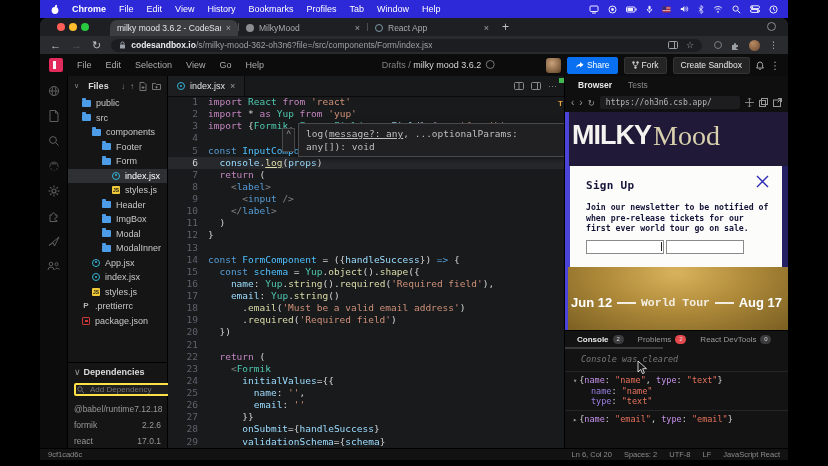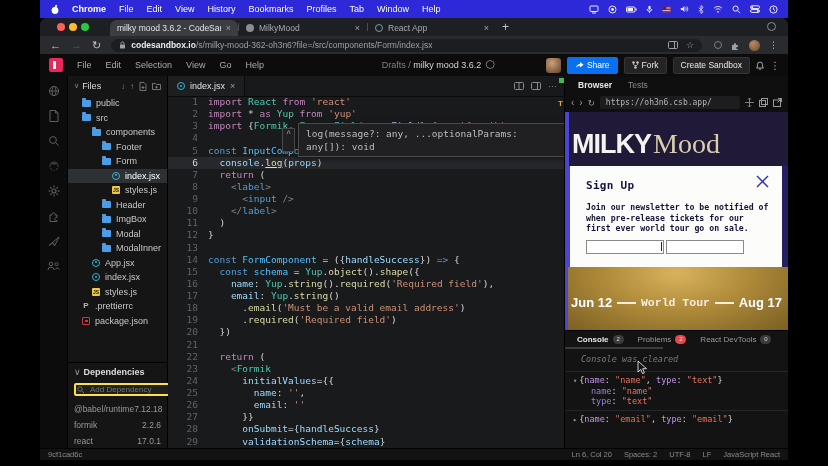--- a/index.html
+++ b/index.html
@@ -66,21 +66,21 @@
   .hdr-avatar{width:15px;height:15px;border-radius:3px;background:radial-gradient(circle at 40% 35%,#caa27a,#5e4026);}
   .bell,.hkebab{color:#b5b5b5;font-size:10px;}
 
   .rail{position:absolute;left:0;top:22px;width:28px;bottom:12px;background:#0c0c0c;border-right:1px solid #000;
     display:flex;flex-direction:column;align-items:center;padding-top:8px;gap:11px;box-sizing:border-box;}
   .rail .ric{height:14px;display:flex;align-items:center;opacity:.75;}
 
   .sidebar{position:absolute;left:28px;top:22px;width:100px;bottom:12px;background:#151515;
     border-right:1px solid #000;box-sizing:border-box;font-size:9px;color:#c8c8c8;}
   .fhdr{height:20px;display:flex;align-items:center;padding:0 6px;color:#dcdcdc;}
-  .fhdr .cap{font-weight:normal;margin-left:3px;font-size:9px;}
+  .fhdr .cap{font-weight:bold;margin-left:9px;font-size:9px;}
   .fhdr .ops{margin-left:auto;display:flex;gap:5px;color:#8a8a8a;font-size:8px;align-items:center;}
   .tree{position:absolute;top:20px;left:0;right:0;}
   .trow{height:14.5px;display:flex;align-items:center;white-space:nowrap;overflow:hidden;}
   .trow.sel{background:#2d3134;color:#fff;}
   .tico{flex:none;margin-right:5px;}
   .ic-folder{width:9px;height:7px;background:#4d9ce8;border-radius:1px;position:relative;}
   .ic-folder::before{content:"";position:absolute;left:0;top:-2px;width:4px;height:2px;background:#4d9ce8;
     border-radius:1px 1px 0 0;}
   .ic-react{width:8px;height:8px;border:1.5px solid #35b5d8;border-radius:50%;box-sizing:border-box;position:relative;}
   .ic-react::after{content:"";position:absolute;left:1.5px;top:1.5px;width:2px;height:2px;background:#35b5d8;border-radius:50%;}
@@ -117,41 +117,41 @@
   .crow.cur{background:#26282c;}
   .gut{width:30px;flex:none;text-align:right;padding-right:10px;color:#5c636b;}
   .crow.cur .gut{color:#cfd2d6;}
   .ctx{white-space:pre;}
   .tk-kw{color:#c586c0}.tk-kw2{color:#569cd6}.tk-var{color:#9cdcfe}.tk-cfn{color:#4fc1ff}
   .tk-fn{color:#dcdcaa}.tk-fnu{color:#dcdcaa;text-decoration:underline}.tk-str{color:#ce9178}
   .tk-type{color:#4ec9b0}.tk-tag{color:#569cd6}.tk-plain{color:#d4d4d4}.tk-punc{color:#808080}
   .tooltip{position:absolute;left:130px;top:47px;width:264px;background:#202022;border:1px solid #4a4a4a;
     padding:3px 7px;font-family:"DejaVu Sans Mono",monospace;font-size:9.5px;line-height:13px;color:#bfbfbf;
     box-shadow:0 2px 6px rgba(0,0,0,.5);}
-  .tooltip .u{}
+  .tooltip .u{text-decoration:underline;}
   .hintbox{position:absolute;left:114px;top:52px;width:13px;height:24px;background:#202022;
     border:1px solid #4a4a4a;color:#9a9a9a;font-size:9px;text-align:center;line-height:11px;box-sizing:border-box;}
   .mk-green{position:absolute;right:1px;top:2px;width:5px;height:5px;background:#3fb950;}
   .mk-orange{position:absolute;right:2px;top:23px;color:#e8a33d;font-size:8px;font-weight:bold;}
 
   
   .rpanel{position:absolute;right:0;top:22px;width:223px;bottom:12px;background:#0f0f10;border-left:1px solid #000;}
   .ptabs{height:17px;display:flex;align-items:center;gap:16px;padding-left:13px;font-size:8.5px;color:#8a8a8a;}
   .ptabs .on{color:#e8e8e8;font-weight:bold;}
   .pnav{height:19px;display:flex;align-items:center;gap:5px;padding:0 6px;color:#9a9a9a;font-size:10px;}
   .purl{flex:1;height:13px;background:#1d1d1f;border-radius:2px;color:#b5b5b5;font-size:8px;
     display:flex;align-items:center;padding:0 6px;font-family:"DejaVu Sans Mono",monospace;overflow:hidden;white-space:nowrap;}
   .preview{position:absolute;left:0;top:36px;right:0;height:218px;overflow:hidden;}
   .banner{position:absolute;left:0;top:0;right:0;height:54px;
     background:linear-gradient(90deg,#4b44d8 0,#4b44d8 4px,#201a38 4px),
       radial-gradient(circle at 22% 55%,#7a5a48 0,#563c30 12%,transparent 26%),
       radial-gradient(circle at 78% 50%,#6e5040 0,transparent 30%),
       linear-gradient(90deg,#2a2346,#171226 60%,#0d0a18);
     background-blend-mode:normal,normal,normal,normal;}
-  .banner .ttl{position:absolute;left:7px;top:8px;display:flex;align-items:center;margin-top:8px;}
+  .banner .ttl{position:absolute;left:7px;top:8px;display:flex;align-items:flex-start;}
   .banner .b1{font-size:27px;font-weight:bold;letter-spacing:-1px;color:#f4f3ef;}
   .banner .b2{font-family:"Liberation Serif",serif;font-size:28px;color:#d9d0ae;margin-left:2px;}
   .modalzone{position:absolute;left:0;top:54px;right:0;height:101px;
     background:linear-gradient(90deg,#4b44d8,#241f60);}
   .modal{position:absolute;left:5px;right:6px;top:0;bottom:0;background:#fcfcfa;
     font-family:"DejaVu Sans Mono",monospace;color:#14143a;}
   .modal .mt{position:absolute;left:16px;top:13px;font-size:11px;font-weight:bold;letter-spacing:.3px;}
   .modal .mx{position:absolute;right:13px;top:9px;}
   .modal .mb{position:absolute;left:16px;top:36px;width:184px;font-size:8.2px;line-height:10.5px;font-weight:bold;}
   .modal .inrow{position:absolute;left:16px;top:74px;display:flex;gap:2px;}

